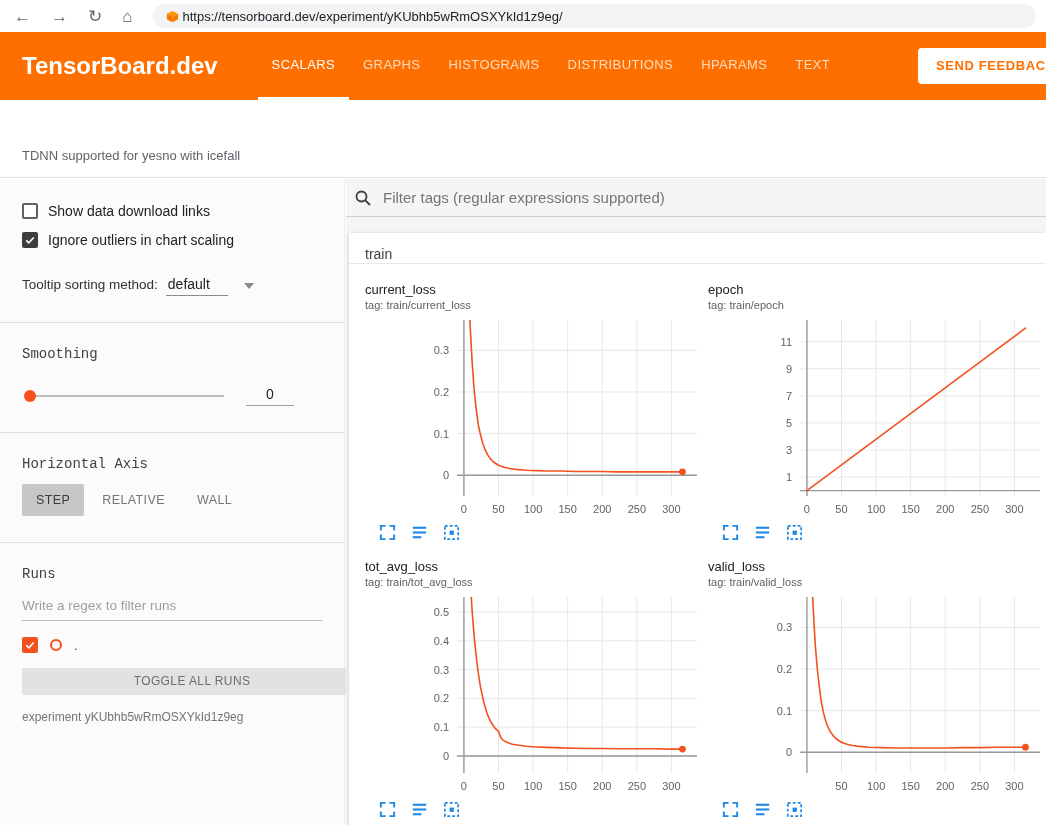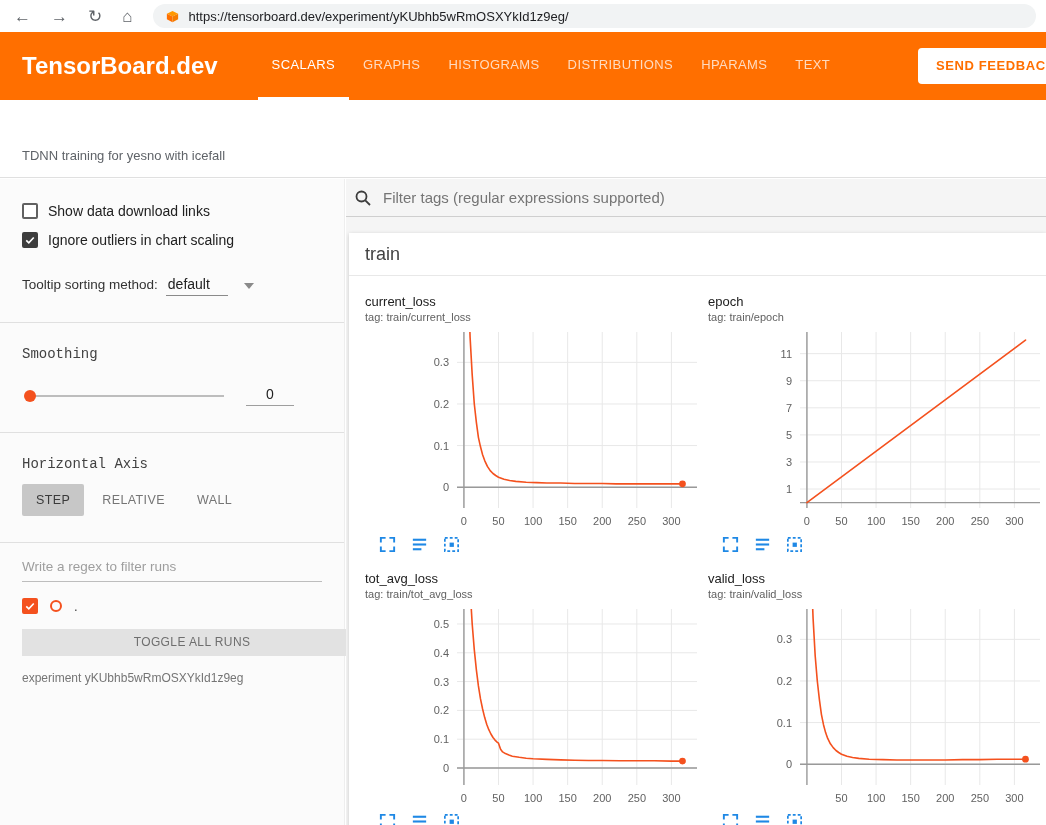--- a/index.html
+++ b/index.html
@@ -5,21 +5,21 @@
   * { margin:0; padding:0; box-sizing:border-box; }
   html,body { width:1046px; height:825px; }
   body { font-family:"Liberation Sans", sans-serif; background:#fff; }
   #page { position:relative; width:1046px; height:825px; overflow:hidden; background:#fff; }
 
   
   .chrome { position:absolute; top:0; left:0; width:100%; height:32px; background:#fff;
             display:flex; align-items:center; padding-left:14px; gap:20px; }
   .nav-ic { font-size:17px; color:#5f6368; line-height:1; cursor:pointer; user-select:none; }
   .addr { flex:1; height:24px; margin-right:10px; background:#f1f3f4; border-radius:13px;
-          display:flex; align-items:center; padding:0 12px; gap:9px; }
+          display:flex; align-items:center; padding:0 12px; gap:3px; }
   .addr .url { font-size:13px; color:#202124; white-space:nowrap; overflow:hidden; }
 
   
   .app-header { position:absolute; top:32px; left:0; width:100%; height:68px; background:#ff6f00;
                 display:flex; align-items:stretch; }
   .brand { align-self:center; color:#fff; font-size:24px; font-weight:bold; margin:0 40px 0 22px; white-space:nowrap; }
   .tabs { display:flex; align-items:stretch; }
   .tab { display:flex; align-items:center; padding:0 14px; font-size:13px; letter-spacing:.4px;
          color:rgba(255,255,255,.75); border-bottom:3px solid transparent; cursor:pointer; white-space:nowrap; }
   .tab.active { color:#fff; border-bottom-color:#fff; }
@@ -70,21 +70,21 @@
 
   
   .main { position:absolute; top:179px; left:346px; right:0; bottom:0; background:#f5f5f5; overflow:hidden; }
   .filter-row { height:38px; display:flex; align-items:center; gap:11px; padding-left:8px;
                 border-bottom:1px solid #cfcfcf; }
   .filter-row svg { flex:0 0 auto; }
   .filter-input { flex:1; border:none; background:transparent; font-family:"Liberation Sans",sans-serif;
                   font-size:15px; color:#212121; outline:none; }
   .filter-input::placeholder { color:#757575; }
   .card { margin:16px 0 0 3px; width:calc(100% - 3px); background:#fff; box-shadow:0 1px 4px rgba(0,0,0,.18); }
-  .card-header { height:43px; line-height:43px; padding-left:16px; font-size:18px; color:#424242;
+  .card-header { height:31px; line-height:43px; padding-left:16px; font-size:14px; color:#424242;
                  border-bottom:1px solid #e8e8e8; cursor:pointer; }
   .charts { display:grid; grid-template-columns:336px 336px; column-gap:7px; row-gap:14px; padding:18px 0 20px 14px; }
   .chart-title { font-size:13px; color:#212121; margin-left:2px; }
   .chart-tag { font-size:11px; color:#616161; margin:2px 0 3px 2px; }
   svg.plot { display:block; margin-left:46px; width:290px; height:206px; }
   svg.plot text { font-family:"Liberation Sans",sans-serif; }
   .chart-toolbar { display:flex; gap:13px; margin:3px 0 0 15px; height:22px; }
   .tool-ic { width:19px; height:19px; cursor:pointer; }
 </style>
 </head>
@@ -114,21 +114,21 @@
       <div class="tab">GRAPHS</div>
       <div class="tab">HISTOGRAMS</div>
       <div class="tab">DISTRIBUTIONS</div>
       <div class="tab">HPARAMS</div>
       <div class="tab">TEXT</div>
     </div>
     <div class="feedback-btn">SEND FEEDBACK</div>
   </div>
 
   <div class="exp-bar">
-    <div class="exp-title">TDNN training for yesno with icefall</div>
+    <div class="exp-title">TDNN supported for yesno with icefall</div>
   </div>
 
   <div class="sidebar">
     <div class="cb-row first">
       <span class="cb"></span>
       <span>Show data download links</span>
     </div>
     <div class="cb-row">
       <span class="cb checked">
         <svg viewBox="0 0 16 16">
@@ -160,20 +160,21 @@
 
     <div class="side-label">Horizontal Axis</div>
     <div class="axis-btns">
       <div class="axis-btn selected">STEP</div>
       <div class="axis-btn">RELATIVE</div>
       <div class="axis-btn">WALL</div>
     </div>
 
     <div class="divider"></div>
 
+    <div class="side-label">Runs</div>
     <input class="regex-input" placeholder="Write a regex to filter runs" style="">
     <div class="run-row">
       <span class="cb run-checked">
         <svg viewBox="0 0 16 16">
             <path d="M3 8.5 L6.4 11.8 L13 4.6" stroke="#fff" stroke-width="2.2" fill="none"></path>
           </svg>
       </span>
       <span class="swatch"></span>
       <span class="run-name">.</span>
     </div>

